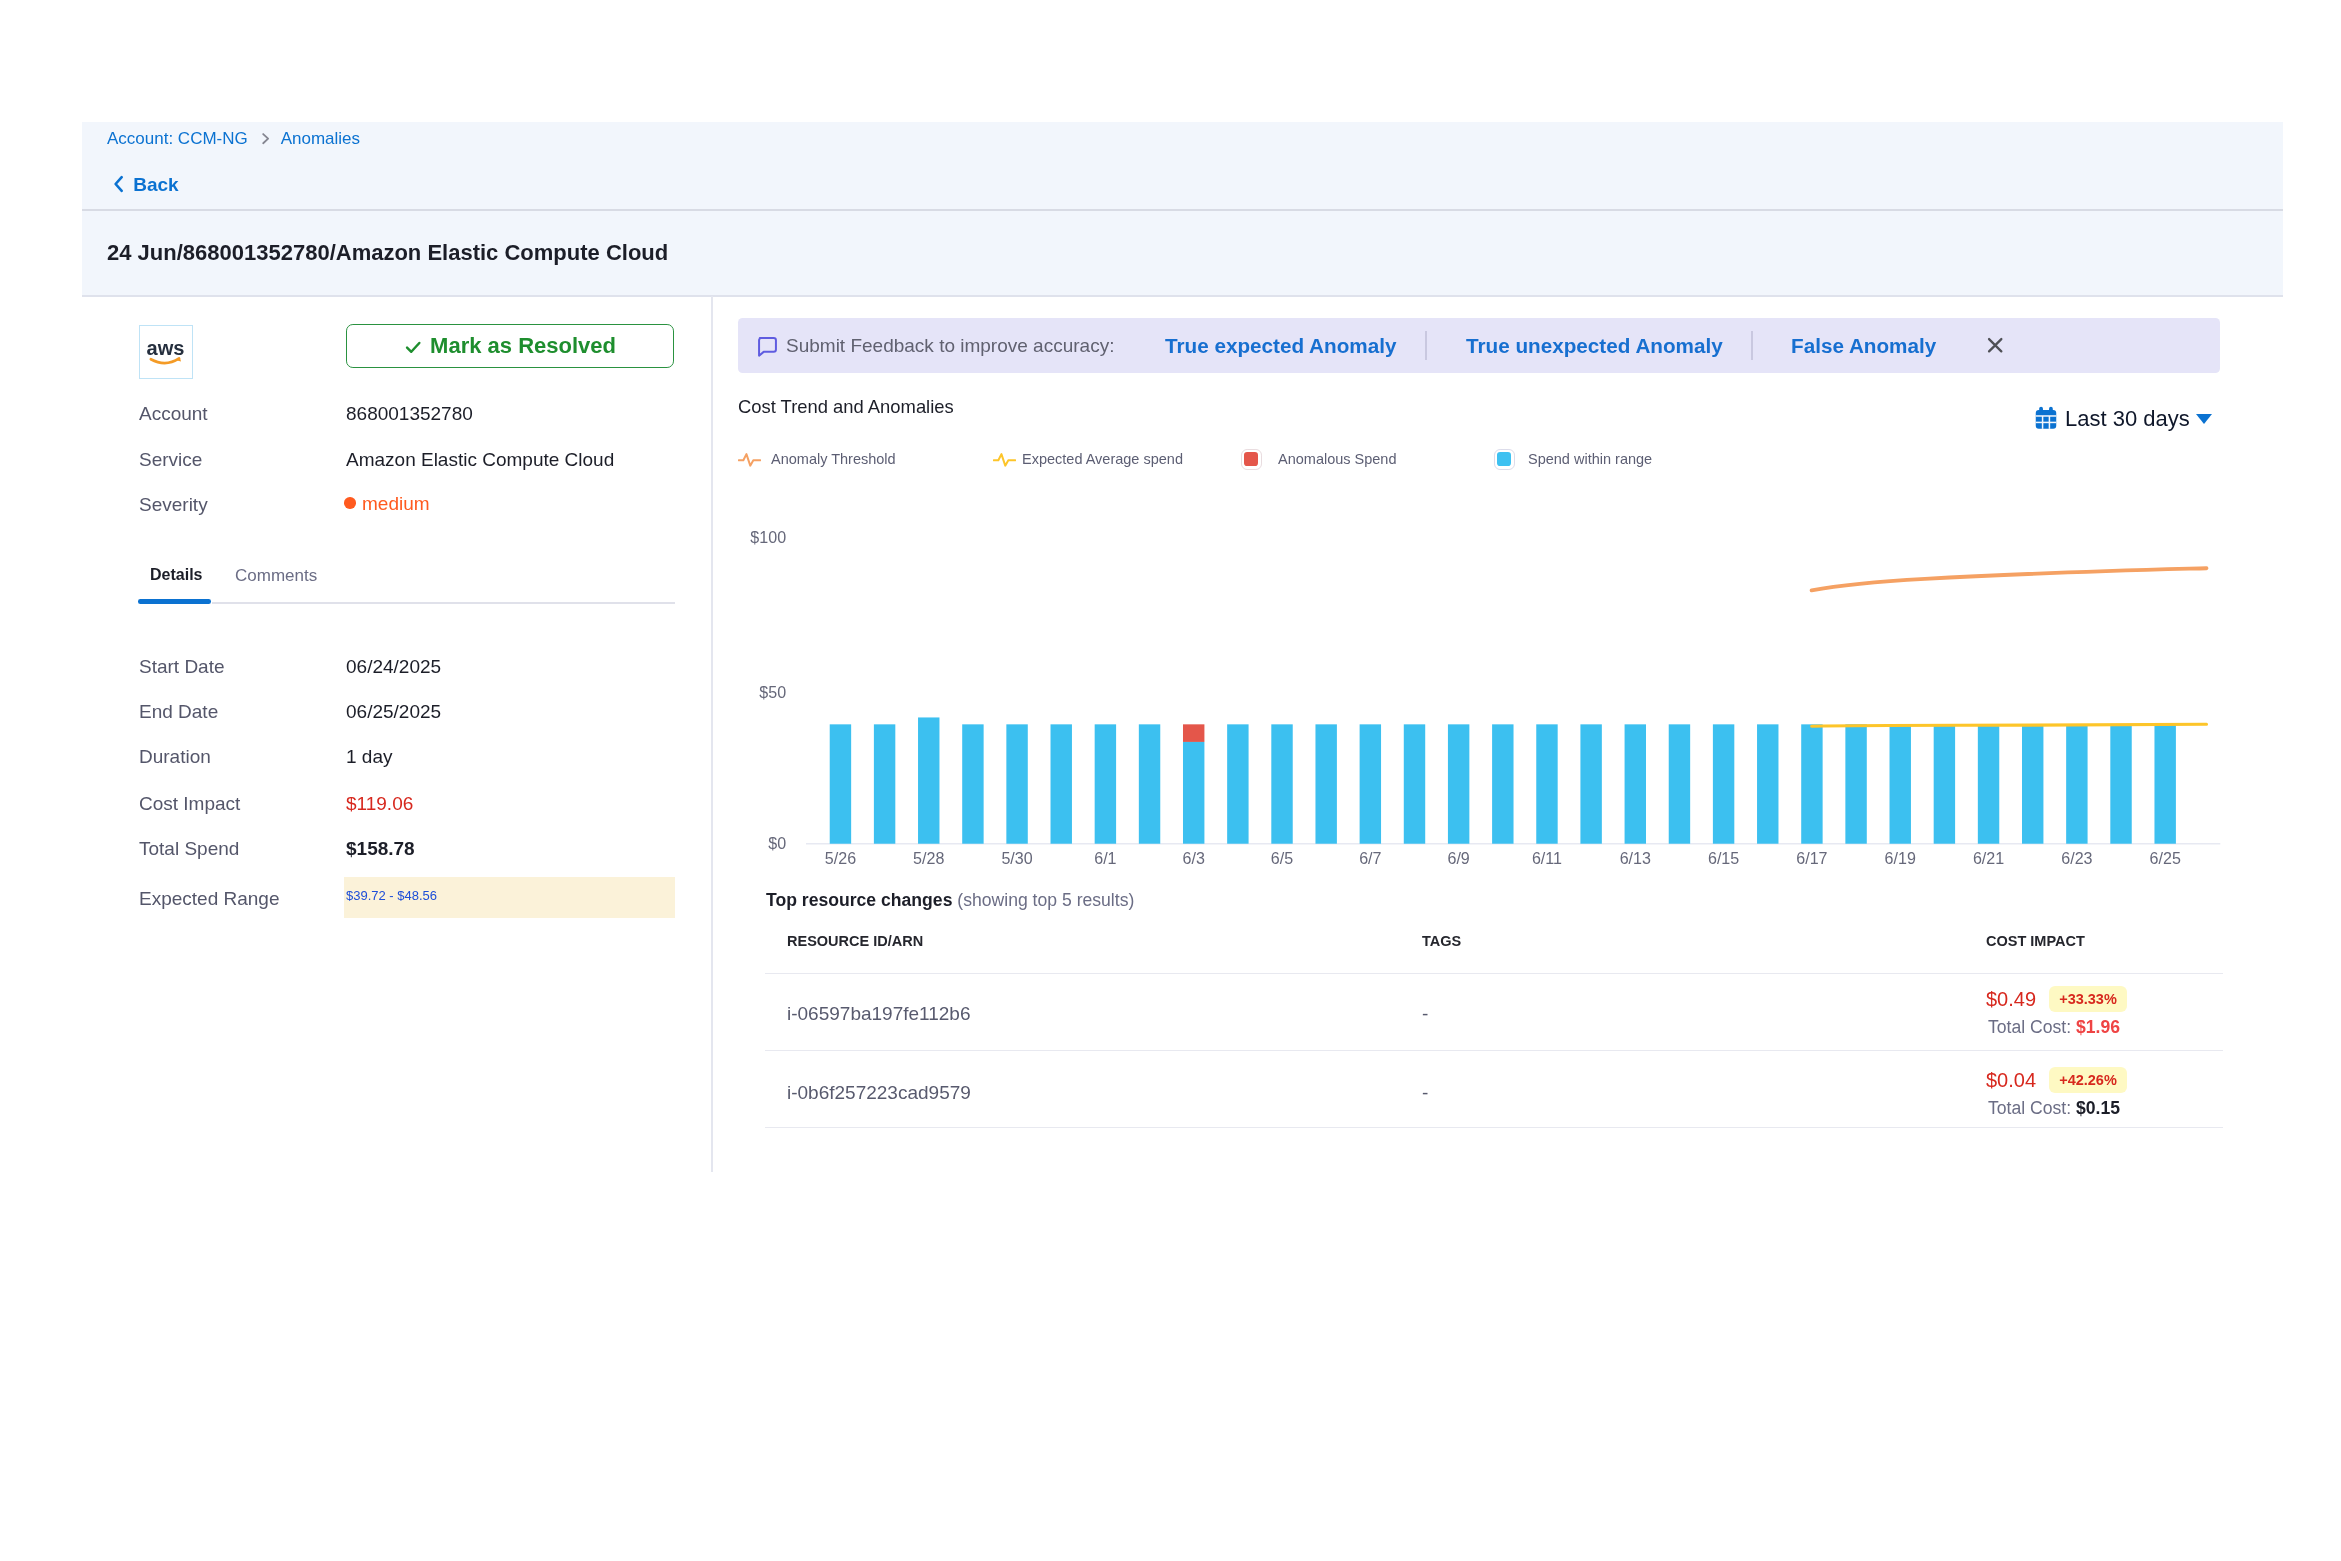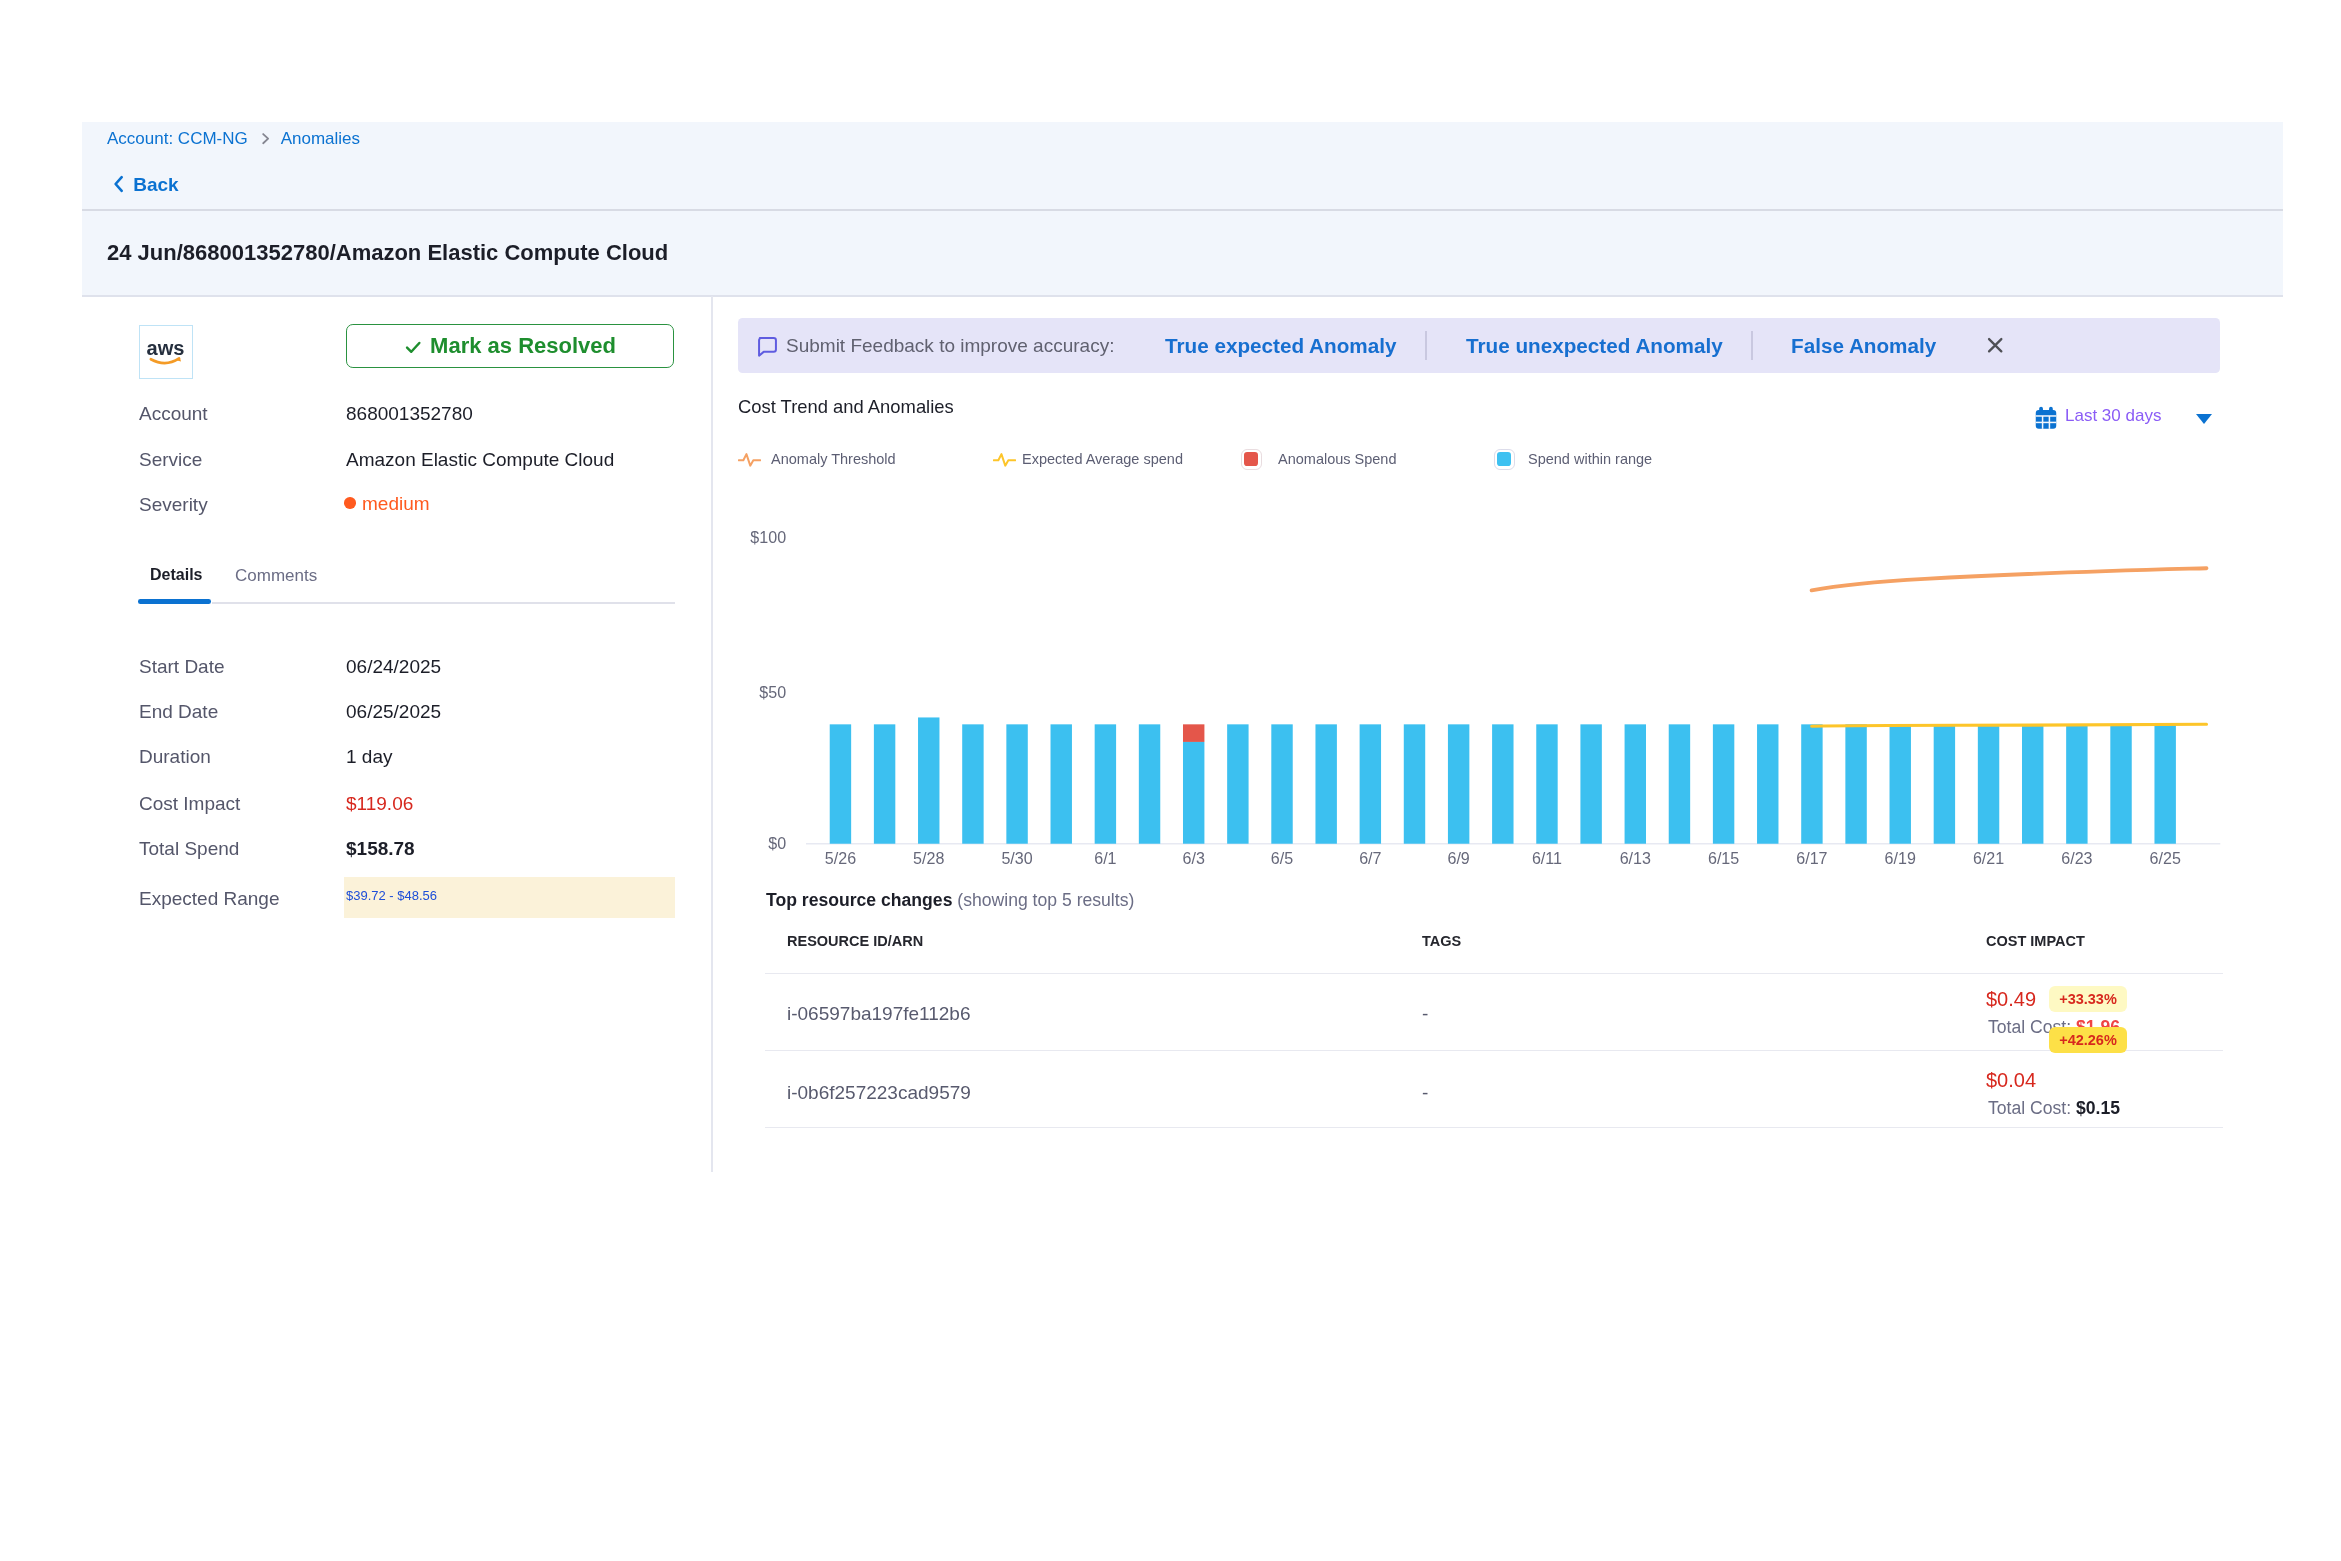--- a/index.html
+++ b/index.html
@@ -92,21 +92,21 @@
 
   <svg class="abs" style="left:2023px; top:406px;" width="22" height="24.5" viewBox="0 0 29 32">
     <rect x="1" y="5" width="27" height="25" rx="4" fill="#0b72d1"></rect>
     <rect x="5.5" y="1" width="5" height="9" rx="2.5" fill="#0b72d1"></rect>
     <rect x="18.5" y="1" width="5" height="9" rx="2.5" fill="#0b72d1"></rect>
     <line x1="1" y1="13" x2="28" y2="13" stroke="#f2f6fc" stroke-width="2"></line>
     <line x1="10" y1="13" x2="10" y2="30" stroke="#f2f6fc" stroke-width="2"></line>
     <line x1="19" y1="13" x2="19" y2="30" stroke="#f2f6fc" stroke-width="2"></line>
     <line x1="1" y1="21.5" x2="28" y2="21.5" stroke="#f2f6fc" stroke-width="2"></line>
   </svg>
-  <div class="abs" style="left:2053px; top:406px; font-size:17px; color:#8b5cf6;">Last 30 days</div>
+  <div class="abs" style="left:2053px; top:406px; font-size:22px; color:#0f172a;">Last 30 days</div>
   <div class="abs" style="left:2184px; top:414px; width:0; height:0; border-left:8.4px solid transparent; border-right:8.4px solid transparent; border-top:10.7px solid #0b72d1;"></div>
 
   <svg class="abs" style="left:726px; top:451px;" width="23" height="17" viewBox="0 0 30 22">
     <path d="M1 12 h6 l4 -8 l5 15 l4 -7 h9" fill="none" stroke="#f5a163" stroke-width="2.6" stroke-linecap="round" stroke-linejoin="round"></path>
   </svg>
   <div class="abs" style="left:759px; top:451px; font-size:14.5px; color:#5c5e73;">Anomaly Threshold</div>
   <svg class="abs" style="left:981px; top:451px;" width="23" height="17" viewBox="0 0 30 22">
     <path d="M1 12 h6 l4 -8 l5 15 l4 -7 h9" fill="none" stroke="#fdc52a" stroke-width="2.6" stroke-linecap="round" stroke-linejoin="round"></path>
   </svg>
   <div class="abs" style="left:1010px; top:451px; font-size:14.5px; color:#5c5e73;">Expected Average spend</div>
@@ -188,18 +188,18 @@
   <div class="abs" style="left:775px; top:1003px; font-size:19px; color:#585a6e;">i-06597ba197fe112b6</div>
   <div class="abs" style="left:1410px; top:1003px; font-size:19px; color:#585a6e;">-</div>
   <div class="abs" style="left:1974px; top:988px; font-size:20px; color:#d7281e;">$0.49</div>
   <div class="abs" style="left:2037px; top:986px; width:78px; height:26px; background:#fef9c3; border-radius:6.1px; text-align:center; line-height:26px; font-size:14.5px; font-weight:bold; color:#d7281e;">+33.33%</div>
   <div class="abs" style="left:1976px; top:1017px; font-size:17.6px; color:#6b6d85;">Total Cost: <span style="color:#ef4444; font-weight:bold;">$1.96</span></div>
   <div class="abs" style="left:753px; top:1050px; width:1458px; height:0.8px; background:#e8e9f0;"></div>
 
   <div class="abs" style="left:775px; top:1082px; font-size:19px; color:#585a6e;">i-0b6f257223cad9579</div>
   <div class="abs" style="left:1410px; top:1082px; font-size:19px; color:#585a6e;">-</div>
   <div class="abs" style="left:1974px; top:1069px; font-size:20px; color:#d7281e;">$0.04</div>
-  <div class="abs" style="left:2037px; top:1027px; width:78px; height:26px; background:#fde047; border-radius:6.1px; text-align:center; line-height:26px; font-size:14.5px; font-weight:bold; color:#d7281e;">+42.26%</div>
+  <div class="abs" style="left:2037px; top:1067px; width:78px; height:26px; background:#fef9c3; border-radius:6.1px; text-align:center; line-height:26px; font-size:14.5px; font-weight:bold; color:#d7281e;">+42.26%</div>
   <div class="abs" style="left:1976px; top:1098px; font-size:17.6px; color:#6b6d85;">Total Cost: <span style="color:#1c1e28; font-weight:bold;">$0.15</span></div>
   <div class="abs" style="left:753px; top:1127px; width:1458px; height:0.8px; background:#e8e9f0;"></div>
 
 </div>
 
 
 </body></html>

